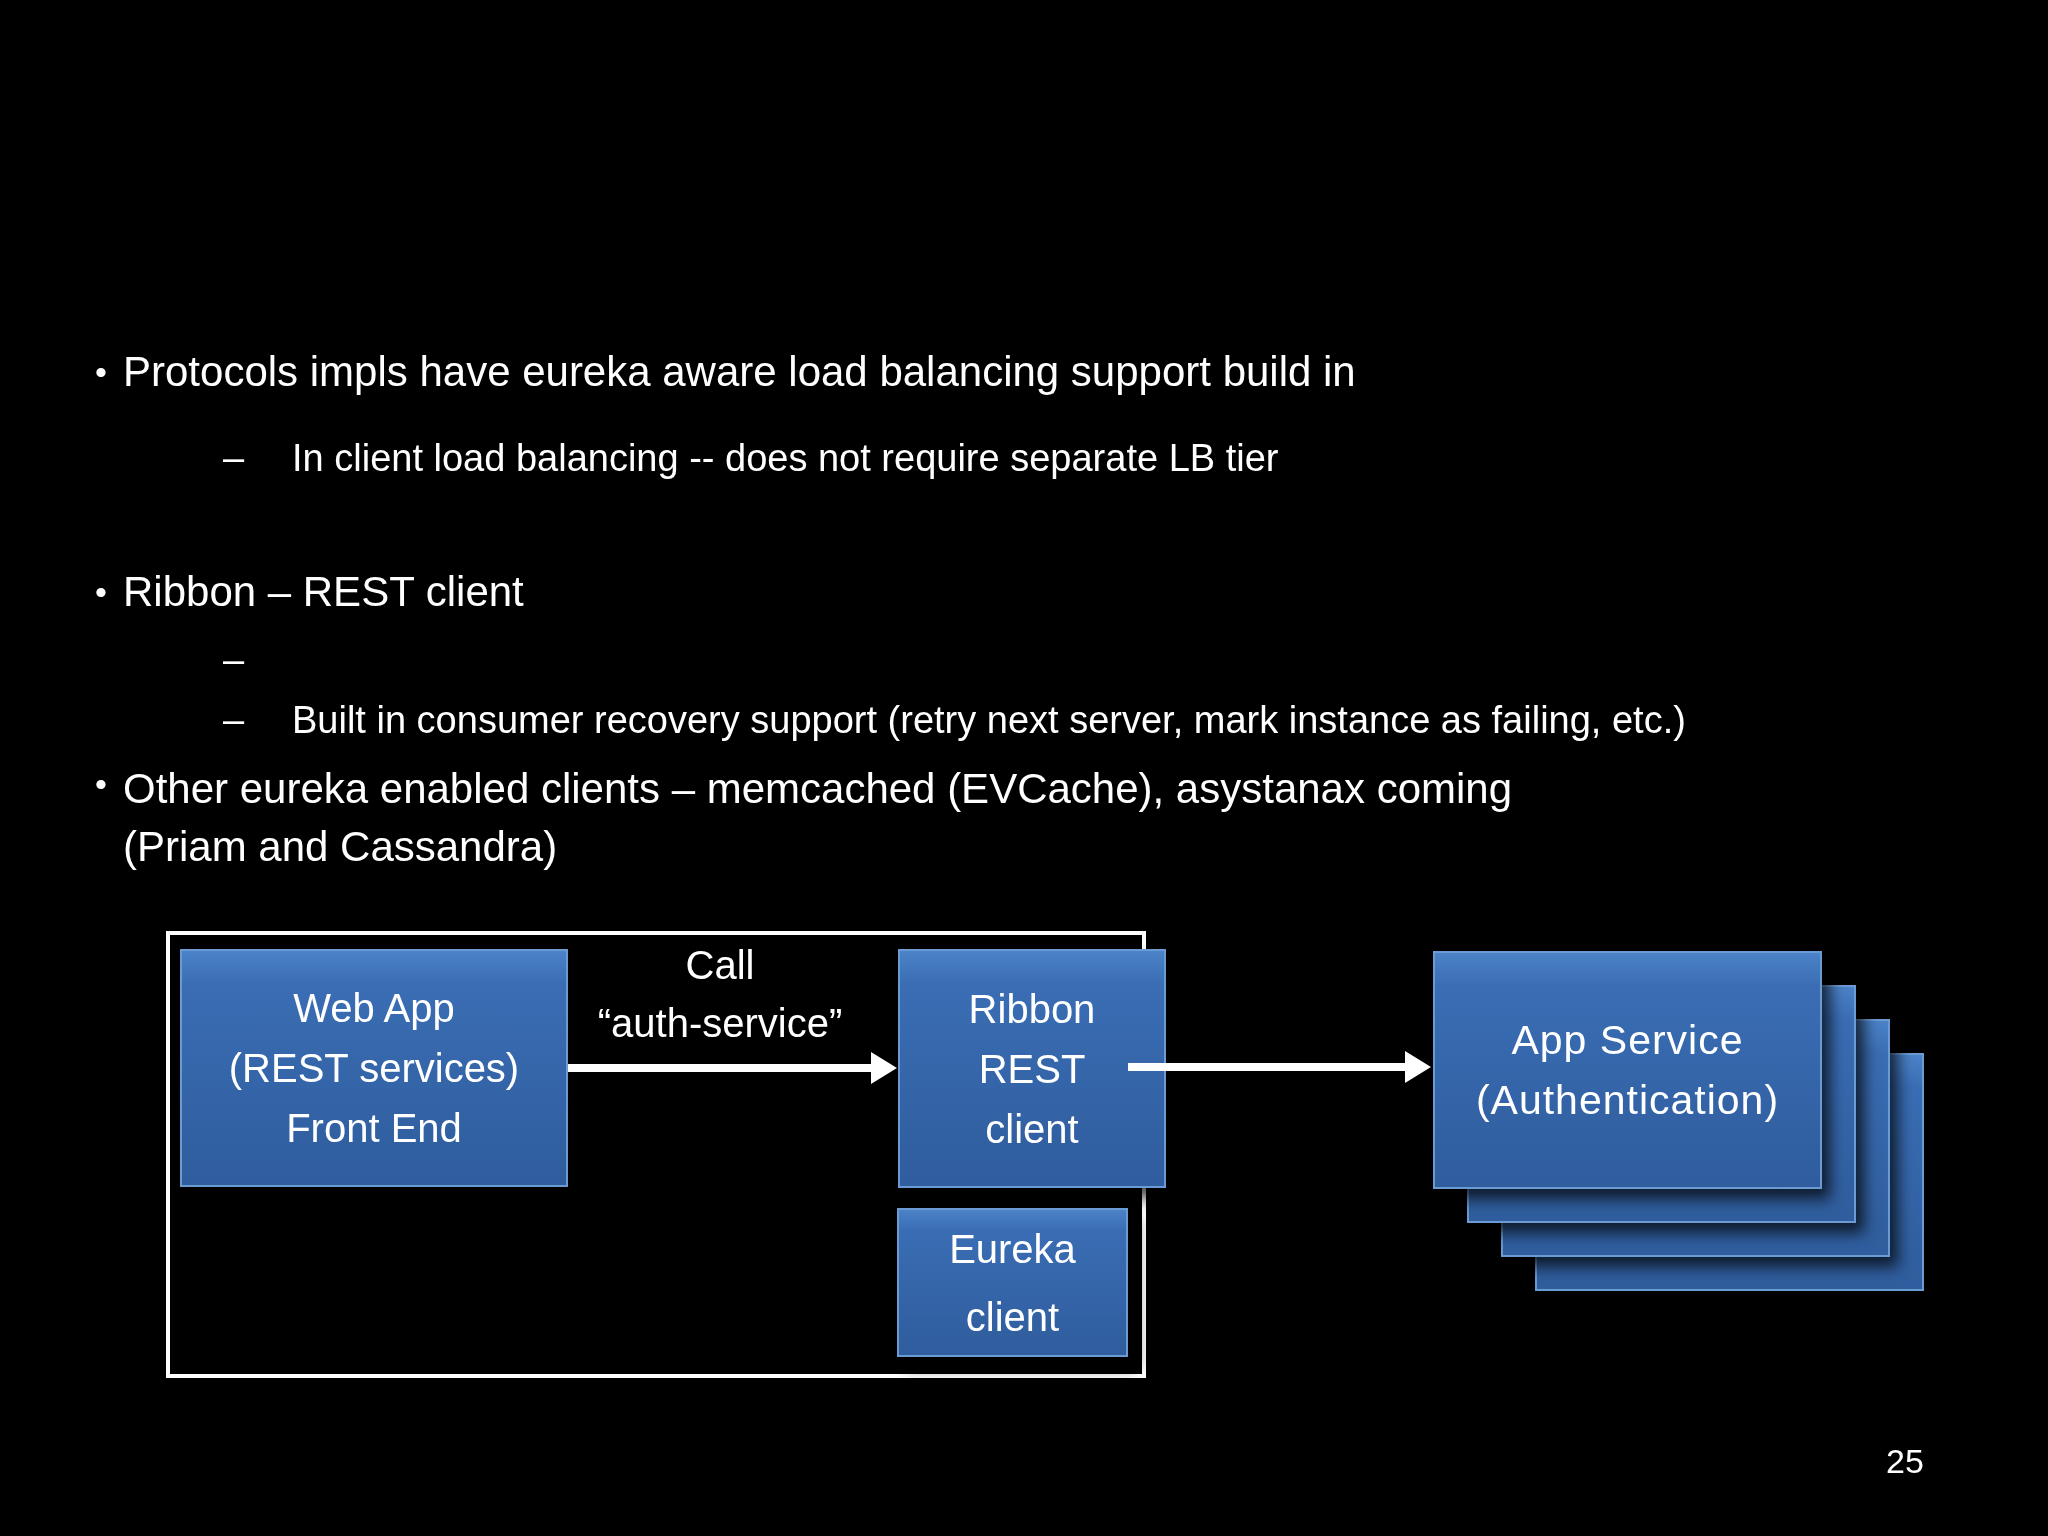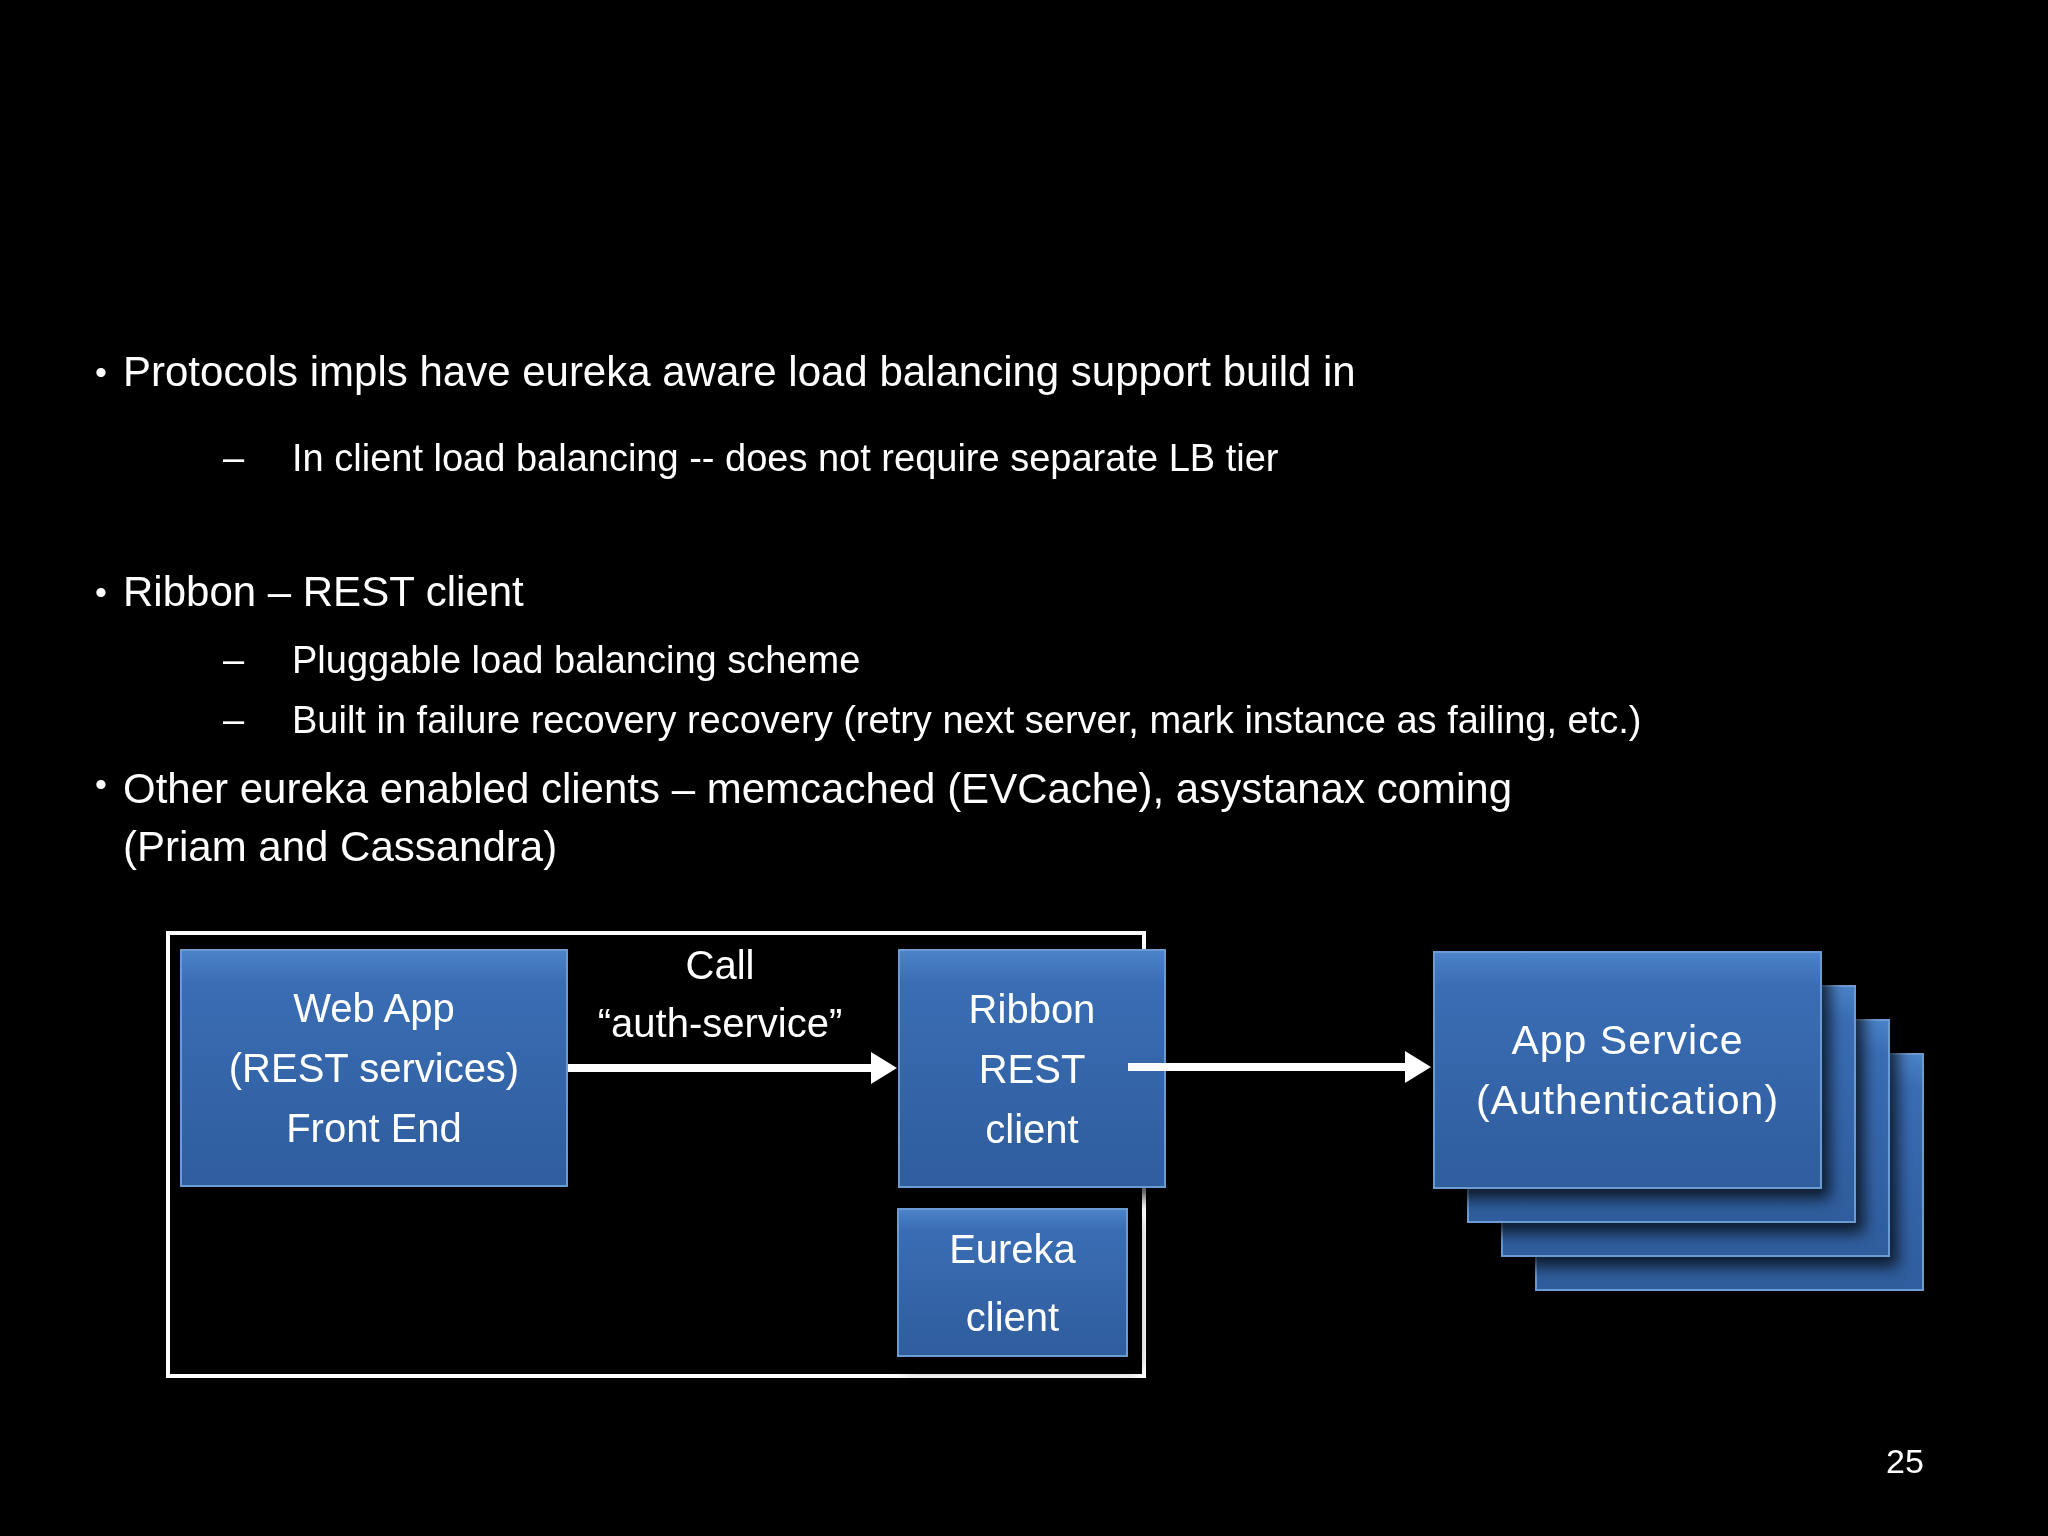--- a/index.html
+++ b/index.html
@@ -120,25 +120,24 @@
   <div class="b lv2" id="b2">
     <span class="mk">–</span>
     <span class="tx">In client load balancing -- does not require separate LB tier</span>
   </div>
   <div class="b lv1" id="b3">
     <span class="mk">•</span>
     <span class="tx">Ribbon – REST client</span>
   </div>
   <div class="b lv2" id="b4">
     <span class="mk">–</span>
-    <span class="tx">Pluggable load balancing scheme</span>
   </div>
   <div class="b lv2" id="b5">
     <span class="mk">–</span>
-    <span class="tx">Built in failure recovery recovery (retry next server, mark instance as failing, etc.)</span>
+    <span class="tx">Built in consumer recovery support (retry next server, mark instance as failing, etc.)</span>
   </div>
   <div class="b lv1" id="b6">
     <span class="mk">•</span>
     <span class="tx">
       <div>Other eureka enabled clients – memcached (EVCache), asystanax coming</div>
       <div>(Priam and Cassandra)</div>
     </span>
   </div>
 
   <div class="outer-rect"></div>

